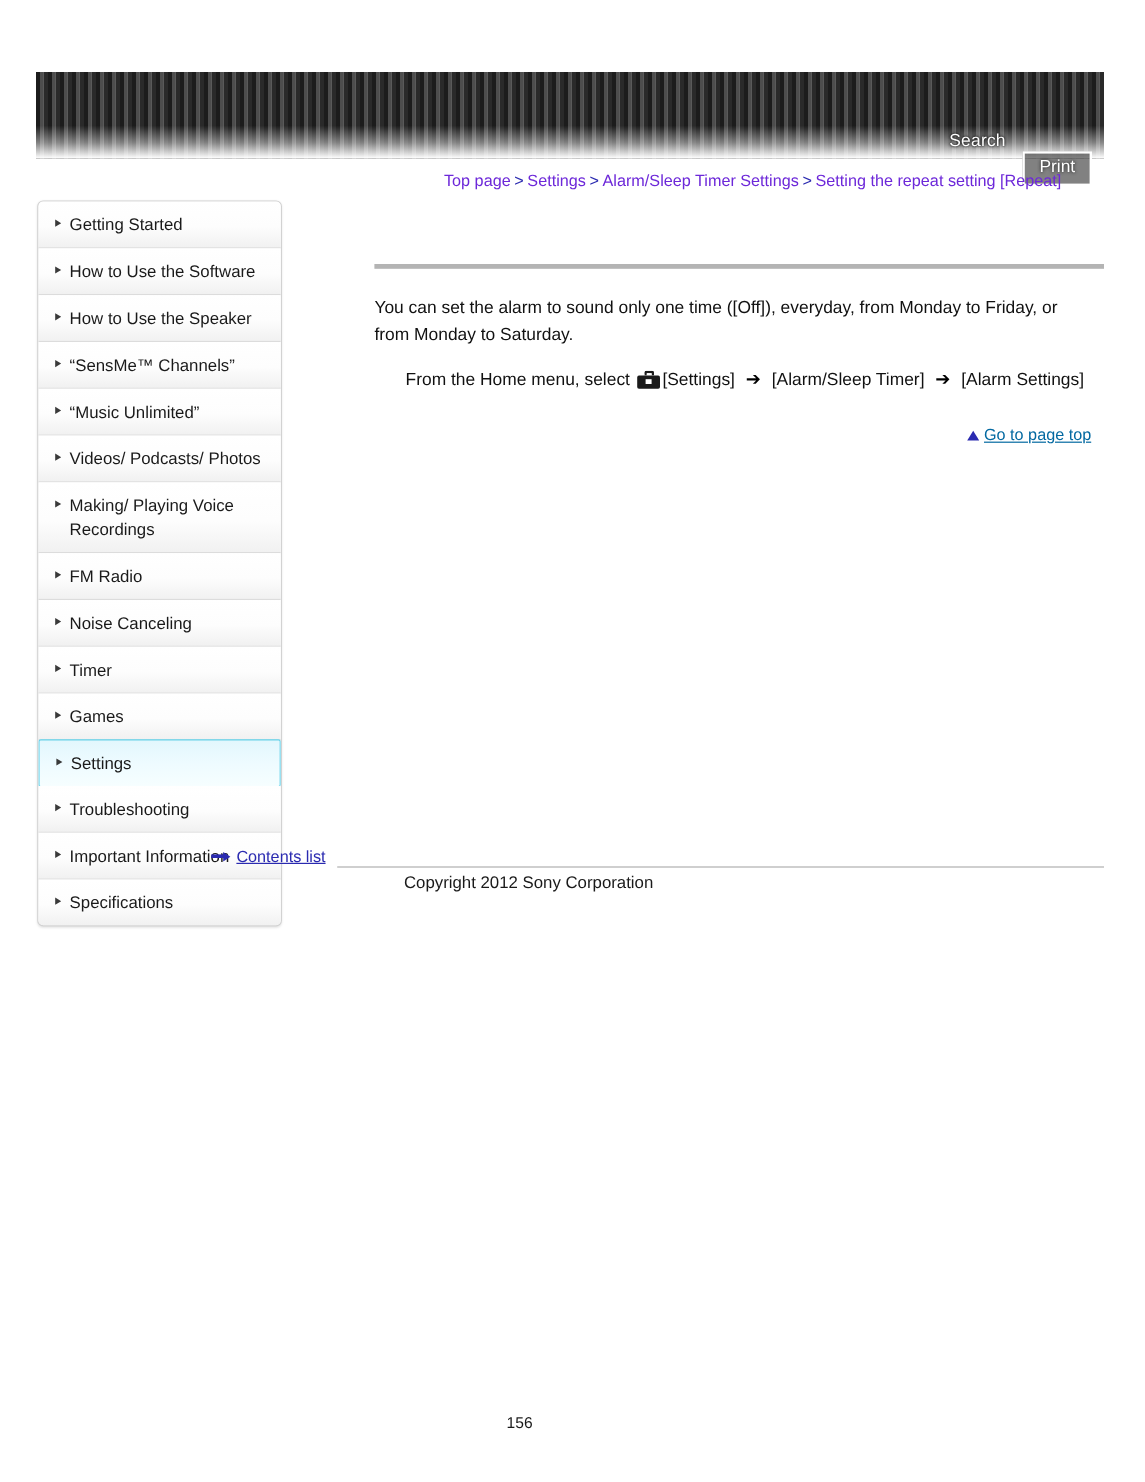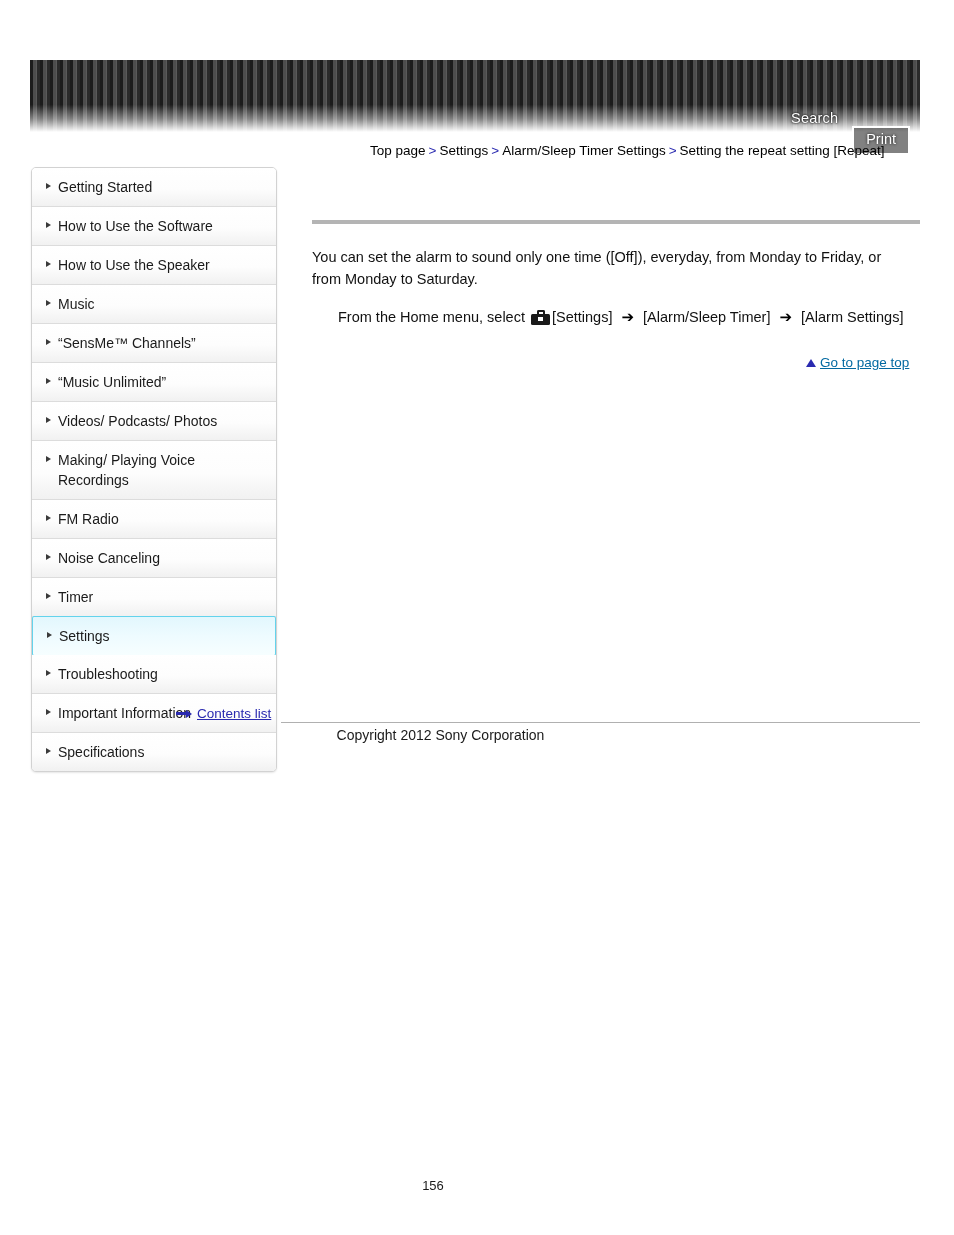--- a/index.html
+++ b/index.html
@@ -65,31 +65,31 @@
   
   .breadcrumb {
     position: absolute;
     left: 370px;
     top: 143px;
     font-size: 13.5px;
     color: #2a2ab0;
     white-space: nowrap;
   }
   .breadcrumb a {
-    color: #000000;
+    color: #6d28d9;
     text-decoration: none;
   }
   .breadcrumb .sep { color: #2a2ab0; padding: 0 3px; }
 
   
   .sidebar {
     position: absolute;
     left: 31px;
     top: 167px;
-    width: 246px;
+    width: 204px;
     background: #ffffff;
     border: 1px solid #d2d2d2;
     border-radius: 5px;
     box-shadow: 0 1px 2px rgba(0,0,0,.10);
     overflow: hidden;
   }
   .nav-item {
     position: relative;
     display: flex;
     align-items: flex-start;
@@ -285,24 +285,20 @@
   <div class="nav-item">
     <span class="tri"></span>
     <span>How to Use the Software</span>
   </div>
   <div class="nav-item">
     <span class="tri"></span>
     <span>How to Use the Speaker</span>
   </div>
   <div class="nav-item">
     <span class="tri"></span>
-    <span>Music</span>
-  </div>
-  <div class="nav-item">
-    <span class="tri"></span>
     <span>“SensMe™ Channels”</span>
   </div>
   <div class="nav-item">
     <span class="tri"></span>
     <span>“Music Unlimited”</span>
   </div>
   <div class="nav-item">
     <span class="tri"></span>
     <span>Videos/ Podcasts/ Photos</span>
   </div>
@@ -314,20 +310,24 @@
     <span class="tri"></span>
     <span>FM Radio</span>
   </div>
   <div class="nav-item">
     <span class="tri"></span>
     <span>Noise Canceling</span>
   </div>
   <div class="nav-item">
     <span class="tri"></span>
     <span>Timer</span>
+  </div>
+  <div class="nav-item">
+    <span class="tri"></span>
+    <span>Games</span>
   </div>
   <div class="nav-item active">
     <span class="tri"></span>
     <span>Settings</span>
   </div>
   <div class="nav-item">
     <span class="tri"></span>
     <span>Troubleshooting</span>
   </div>
   <div class="nav-item">

